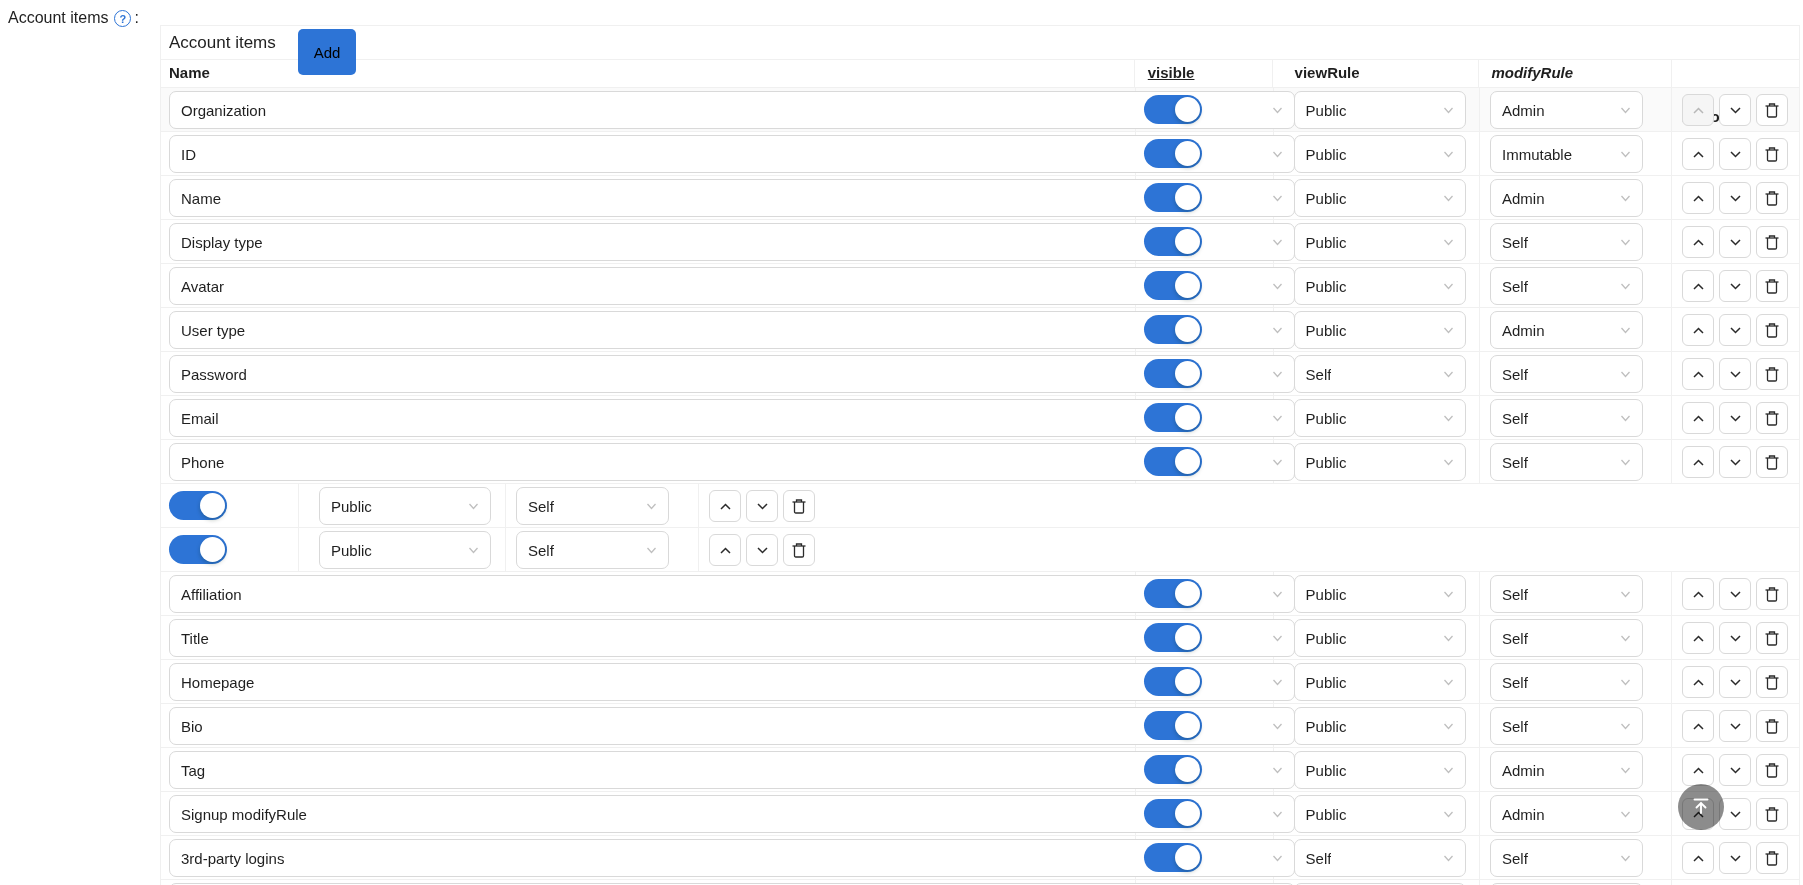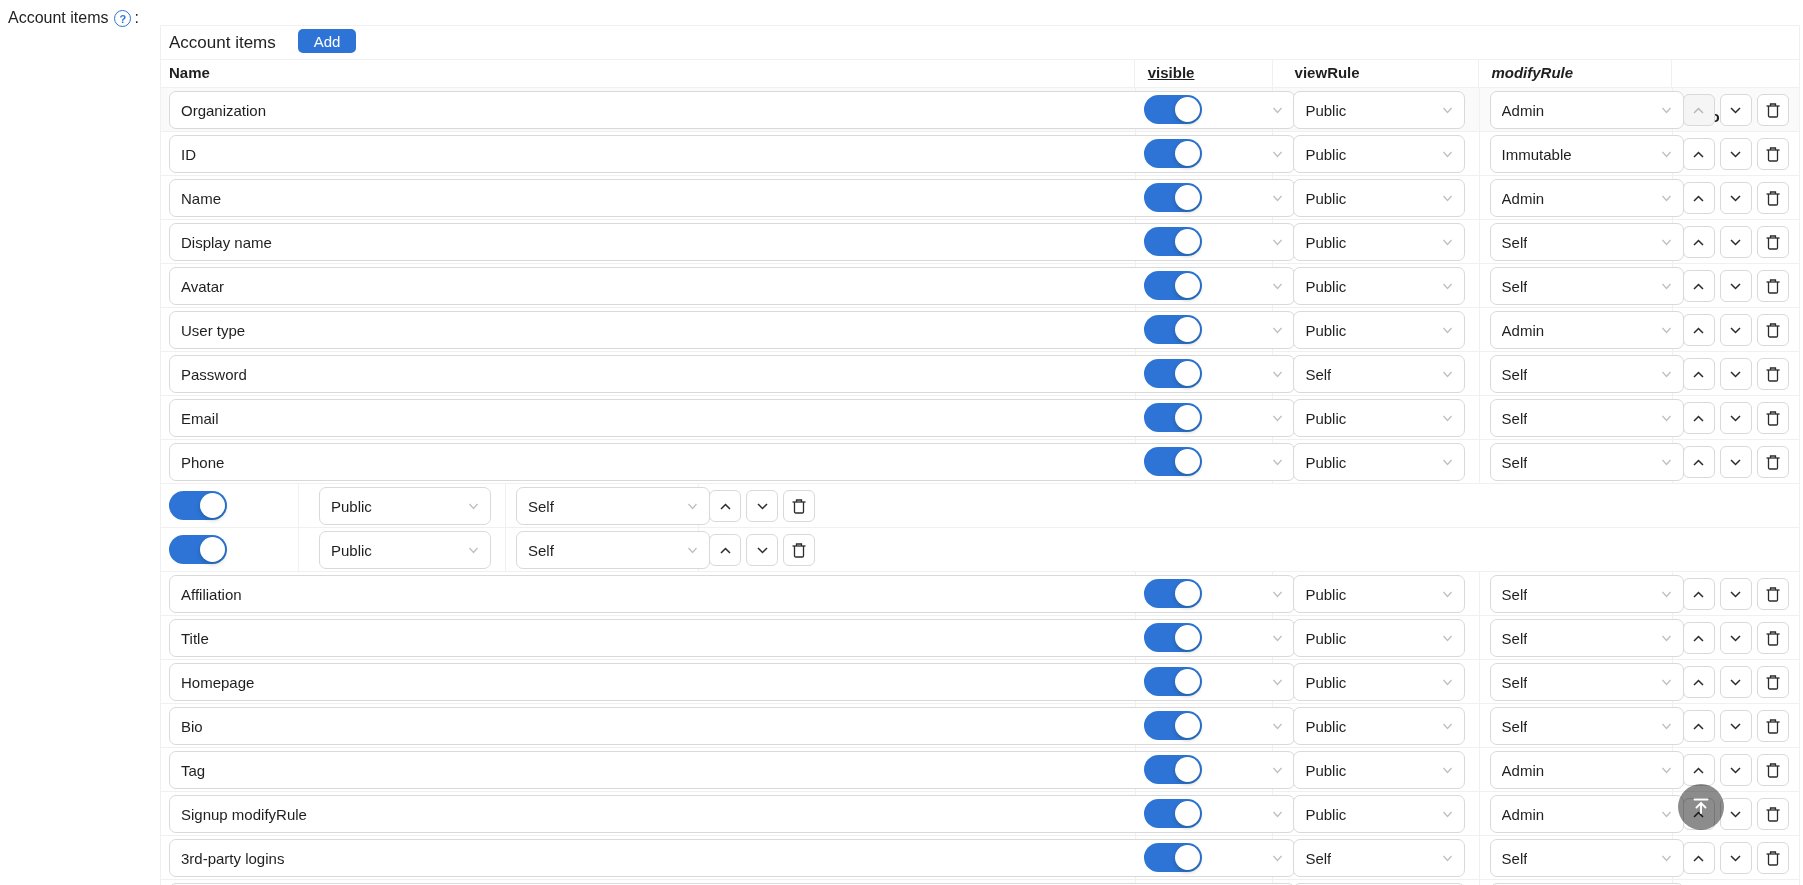--- a/index.html
+++ b/index.html
@@ -26,23 +26,23 @@
   
   .acc-table {
     position: absolute; left: 160px; top: 25px;
     width: 1640px; height: 860px; overflow: hidden;
     border: 1px solid var(--divider, #f0f0f0); border-bottom: none;
     background: #fff; font-size: 15px;
   }
   .title-bar { position: relative; height: 34px; border-bottom: 1px solid var(--divider, #f0f0f0); }
   .title-text { position: absolute; left: 8px; line-height: 34px; font-size: 17px; }
   .add-btn {
-    position: absolute; left: 137px; top: 3px; width: 58px; height: 24px;
+    position: absolute; left: 137px; top: 3px; width: 58px; height: 46px;
     border: none; border-radius: 5px; background: var(--accent, #2d74d6);
-    color: #ffffff; font-size: 15px; font-family: inherit; cursor: pointer;
+    color: #000000; font-size: 15px; font-family: inherit; cursor: pointer;
   }
 
   
   .w-name   { width: 975px; }
   .w-visible{ width: 138px; }
   .w-view   { width: 207px; }
   .w-modify { width: 193px; }
   .w-action { width: 127px; border-right: none !important; }
 
   .header-row { display: flex; height: 28px; border-bottom: 1px solid var(--divider, #f0f0f0); }
@@ -61,21 +61,21 @@
   .select {
     height: 38px; margin-top: 3px; position: relative;
     border: 1px solid var(--border, #d9d9d9); border-radius: 7px;
     background: #fff; display: flex; align-items: center;
     padding: 0 30px 0 11px; cursor: pointer;
   }
   .select-text { font-size: 15px; white-space: nowrap; overflow: hidden; }
   .chev { position: absolute; right: 10px; top: 50%; transform: translateY(-50%); display: flex; color: var(--chevron, #bfbfbf); }
   .name-select   { margin-left: 8px;  width: 1126px; }
   .view-select   { margin-left: 20px; width: 172px; }
-  .modify-select { margin-left: 10px; width: 194px; }
+  .modify-select { margin-left: 10px; width: 153px; }
 
   
   .switch {
     display: block; margin: 7px 0 0 8px; width: 58px; height: 29px;
     border: none; border-radius: 15px; background: var(--accent, #2d74d6);
     position: relative; cursor: pointer;
   }
   .switch::after {
     content: ""; position: absolute; top: 2px; right: 2px;
     width: 25px; height: 25px; border-radius: 50%; background: #fff;
@@ -306,21 +306,21 @@
               <path d="M3.5 4 V13.8 A1.2 1.2 0 0 0 4.7 15 H11.3 A1.2 1.2 0 0 0 12.5 13.8 V4"></path>
             </svg>
           </span>
         </button>
       </div>
     </div>
   </div>
       <div class="body-row">
     <div class="cell w-name">
       <div class="select name-select">
-        <span class="select-text">Display name</span>
+        <span class="select-text">Display type</span>
         <span class="chev">
           <svg width="13" height="13" viewBox="0 0 13 13" fill="none" stroke="currentColor" stroke-width="1.3">
                 <polyline points="2.5,4.5 6.5,9 10.5,4.5"></polyline>
               </svg>
         </span>
       </div>
     </div>
     <div class="cell w-visible">
       <button class="switch" role="switch" aria-checked="true"></button>
     </div>

